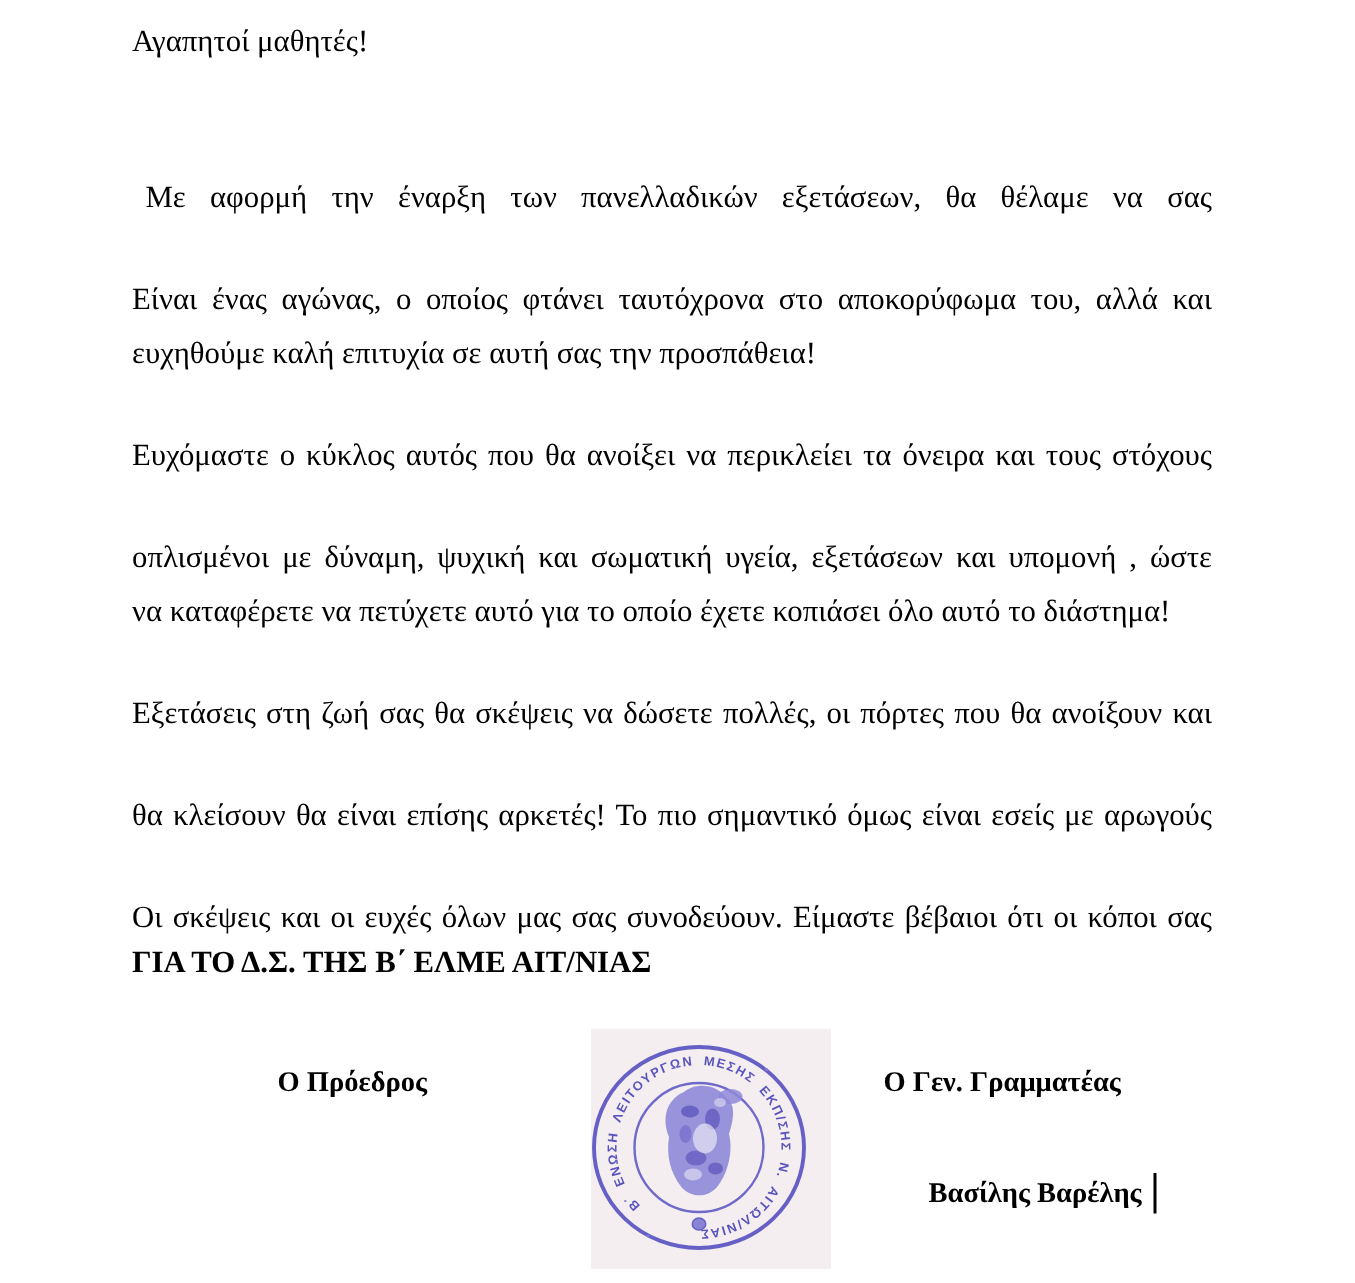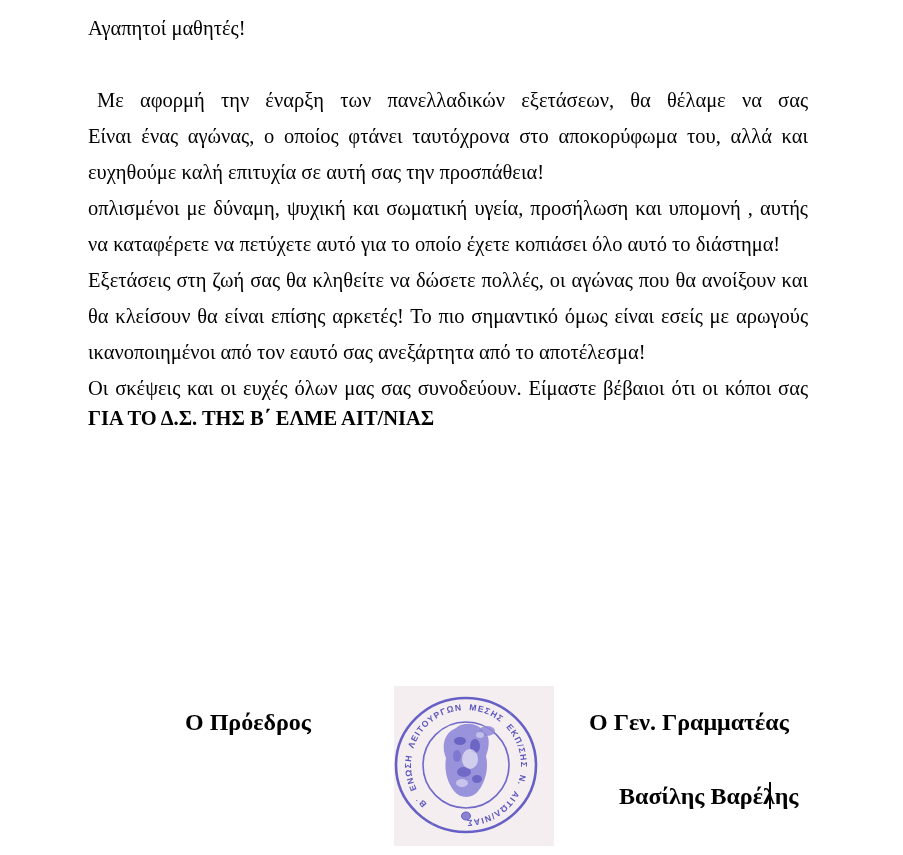--- a/index.html
+++ b/index.html
@@ -23,35 +23,36 @@
   .line {
     height: 36px;
     overflow: hidden;
     white-space: nowrap;
   }
   .line.just {
     white-space: normal;
     text-align: justify;
     text-align-last: justify;
     text-justify: inter-word;
+    margin-top: 32px;
   }
   .line.ind { text-indent: 9px; }
   .line.blank { white-space: pre; }
   .heading {
     height: 36px;
     line-height: 36px;
     margin-top: -6px;
     text-align: left;
     font-weight: bold;
     white-space: nowrap;
     overflow: hidden;
   }
   .sig {
     position: absolute;
-    font-size: 24px;
+    font-size: 19px;
     font-weight: bold;
     line-height: 26px;
     white-space: nowrap;
   }
   .sig-title-left  { left: 185px; top: 709px; }
   .sig-name-left   { left: 157px; top: 783px; }
   .sig-title-right { left: 589px; top: 709px; }
   .sig-name-right  { left: 619px; top: 783px; }
   .text-cursor {
     position: absolute;
@@ -85,26 +86,26 @@
 
   <div class="doc">
     <div class="line">Αγαπητοί μαθητές!</div>
     <div class="line blank"></div>
 
     <div class="line just ind">Με αφορμή την έναρξη των πανελλαδικών εξετάσεων, θα θέλαμε  να σας</div>
     <div class="line just">Είναι ένας αγώνας, ο οποίος φτάνει ταυτόχρονα στο αποκορύφωμα του, αλλά και</div>
 
     <div class="line">ευχηθούμε καλή επιτυχία σε αυτή σας την προσπάθεια!</div>
 
-    <div class="line just">οπλισμένοι με δύναμη, ψυχική και σωματική υγεία, προσήλωση και  υπομονή , αυτής</div>
+    <div class="line just">Ευχόμαστε  ο κύκλος αυτός που θα ανοίξει να περικλείει τα όνειρα και τους στόχους</div>
+    <div class="line just">οπλισμένοι με δύναμη, ψυχική και σωματική υγεία, εξετάσεων και  υπομονή , ώστε</div>
     <div class="line">να καταφέρετε να πετύχετε αυτό για το οποίο έχετε κοπιάσει όλο αυτό το διάστημα!</div>
 
-    <div class="line just">Εξετάσεις στη ζωή σας θα κληθείτε να δώσετε πολλές, οι αγώνας που θα ανοίξουν και</div>
+    <div class="line just">Εξετάσεις στη ζωή σας θα σκέψεις να δώσετε πολλές, οι πόρτες που θα ανοίξουν και</div>
     <div class="line just">θα κλείσουν θα είναι επίσης αρκετές! Το πιο σημαντικό όμως είναι εσείς με αρωγούς</div>
-    <div class="line">ικανοποιημένοι από τον εαυτό σας ανεξάρτητα από το αποτέλεσμα!</div>
 
     <div class="line just">Οι σκέψεις και οι ευχές όλων μας σας συνοδεύουν. Είμαστε βέβαιοι ότι οι κόποι σας</div>
 
     <div class="heading">ΓΙΑ ΤΟ Δ.Σ. ΤΗΣ Β΄ ΕΛΜΕ ΑΙΤ/ΝΙΑΣ</div>
   </div>
 
   <div class="sig sig-title-left">Ο Πρόεδρος</div>
   <div class="sig sig-title-right">Ο Γεν. Γραμματέας</div>
   <div class="sig sig-name-right">Βασίλης Βαρέλης</div>
   <div class="text-cursor"></div>

